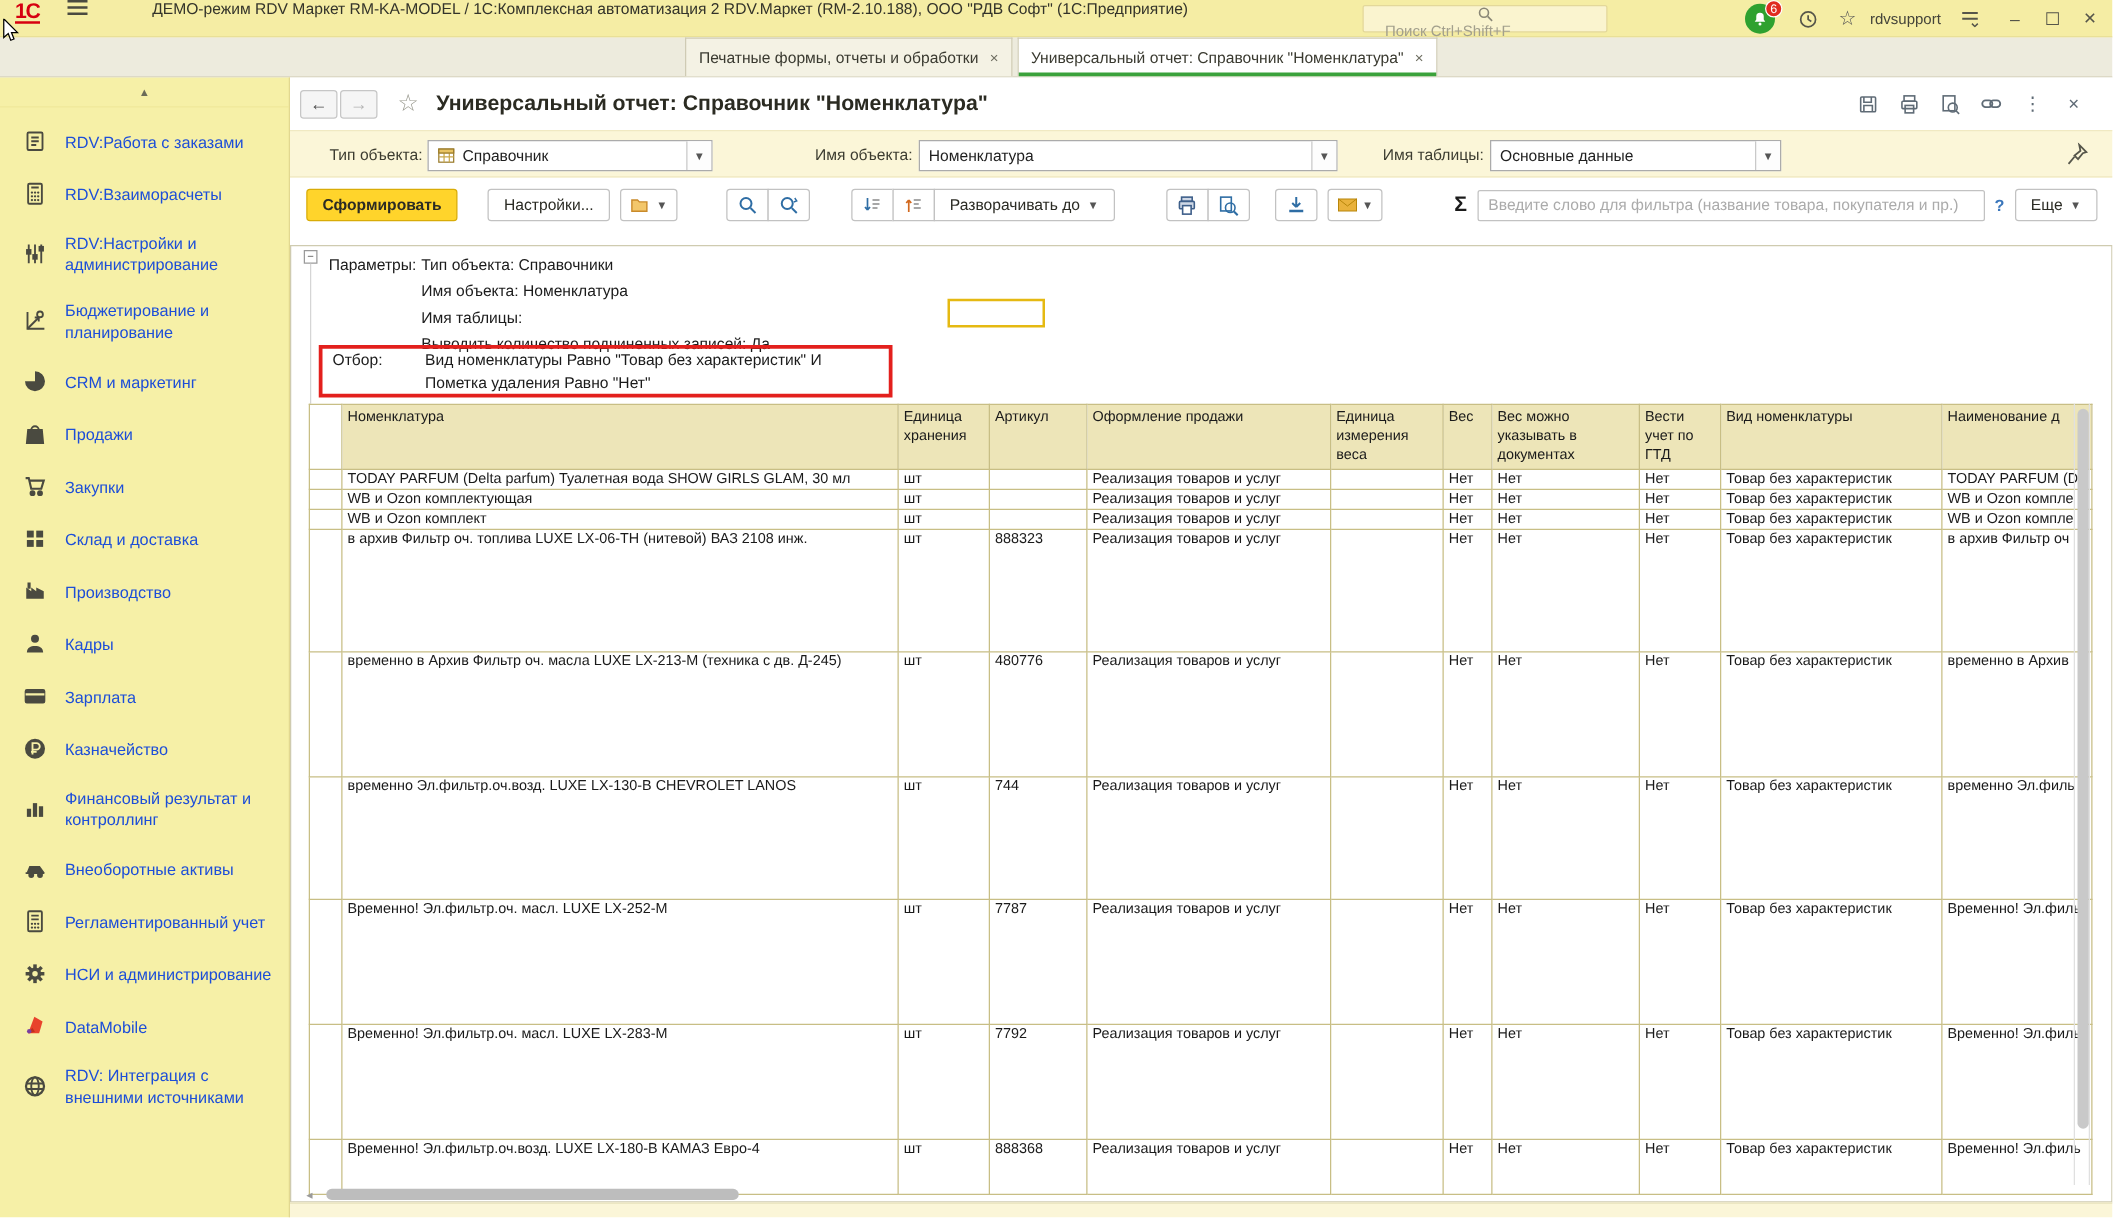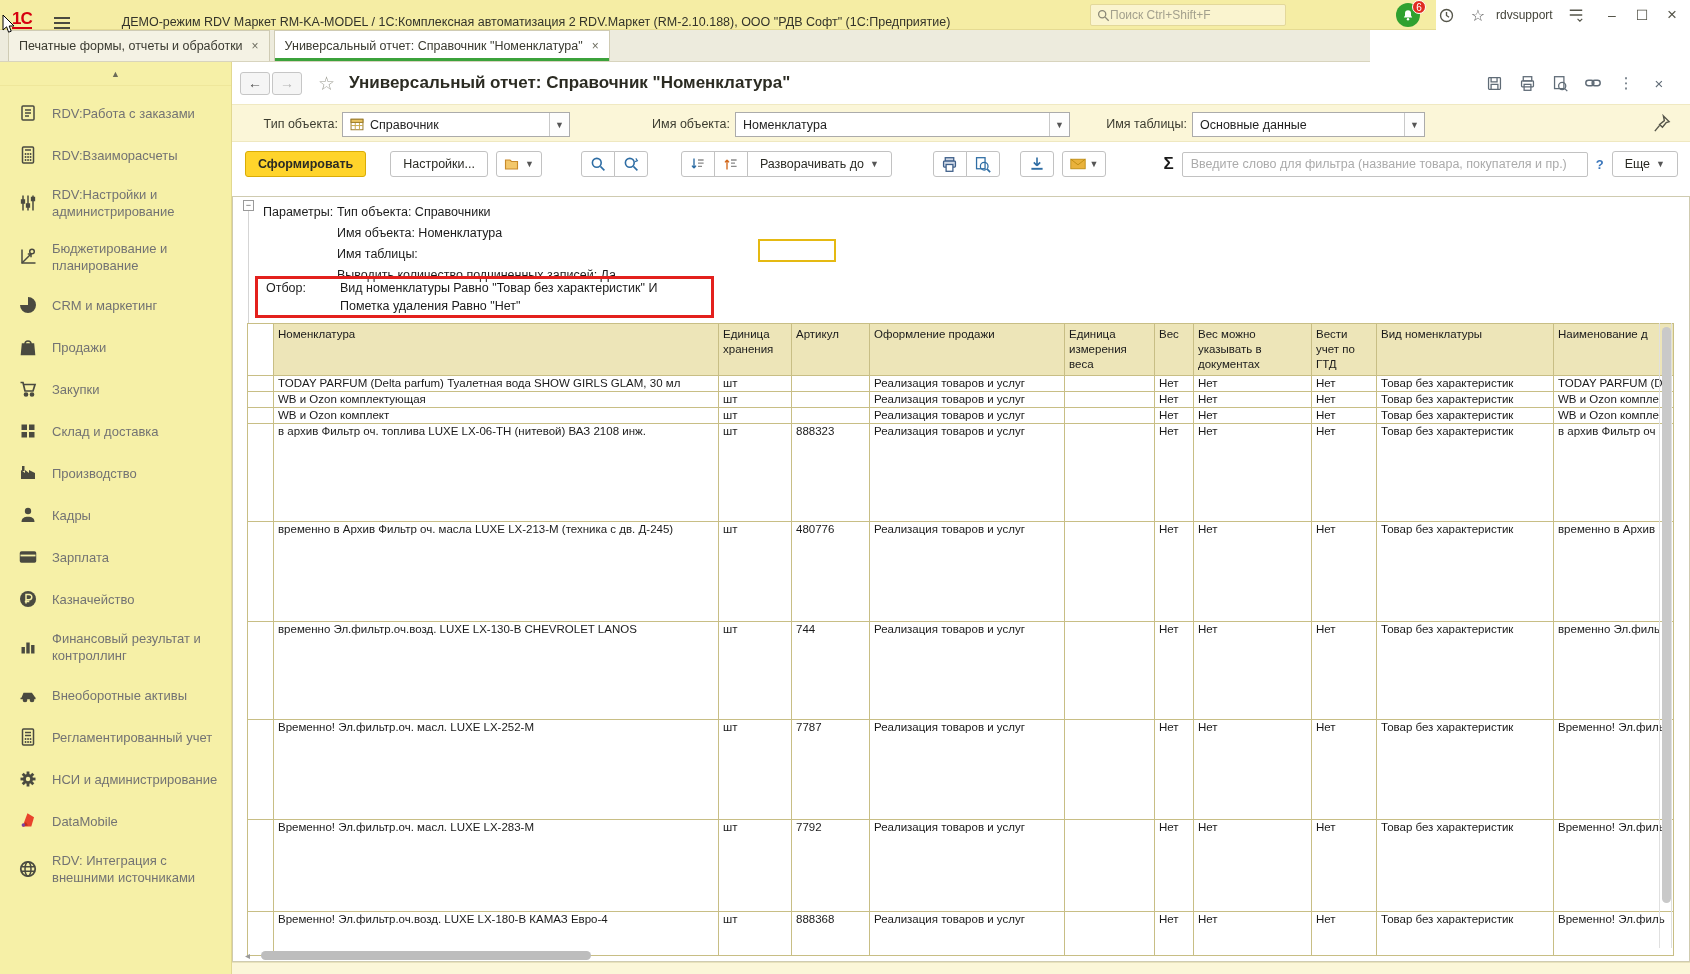--- a/index.html
+++ b/index.html
@@ -1,48 +1,48 @@
 <!DOCTYPE html>
 <html><head>
 <meta charset="utf-8">
 <style>
   * { margin:0; padding:0; box-sizing:border-box; }
   html,body { width:1690px; height:974px; overflow:hidden; }
   body { font-family:"Liberation Sans", sans-serif; background:#fff; position:relative; color:#2b2b24; }
 
   
-  .topbar { position:absolute; left:0; top:0; width:1436px; height:30px; background:#F5EDA4; border-bottom:1px solid #E5DB92; display:flex; align-items:flex-end; }
+  .topbar { position:absolute; left:0; top:0; width:1690px; height:30px; background:#F5EDA4; border-bottom:1px solid #E5DB92; display:flex; align-items:flex-start; }
   .logo1c { font-weight:bold; font-size:17px; color:#D6000F; margin-left:12px; letter-spacing:-1px; border-bottom:2px solid #D6000F; line-height:17px; }
   .burger { margin-left:22px; width:16px; display:flex; flex-direction:column; gap:3px; cursor:pointer; }
   .burger i { display:block; height:2px; background:#4A4A40; }
   .wintitle { margin-left:52px; font-size:12.5px; color:#33332a; white-space:nowrap; }
-  .topsearch { position:absolute; left:1090px; top:4px; width:196px; height:22px; background:#FAF4CF; border:1px solid #E3D89A; border-radius:2px; display:flex; align-items:center; padding:0 6px; }
+  .topsearch { position:absolute; left:1090px; top:4px; width:196px; height:22px; background:#FAF4CF; border:1px solid #E3D89A; border-radius:2px; display:flex; align-items:center; padding:0 6px;flex-direction:column; }
   .topsearch input { border:none; outline:none; background:transparent; font-size:12px; width:160px; color:#555; font-family:"Liberation Sans", sans-serif; }
   .topsearch input::placeholder { color:#A3A08D; }
   .bell { position:absolute; left:1396px; top:3px; width:24px; height:24px; background:#2FA12F; border-radius:50%; display:flex; align-items:center; justify-content:center; }
   .bell .badge { position:absolute; right:-6px; top:-3px; min-width:14px; height:14px; background:#E02B20; color:#fff; font-size:10px; border-radius:7px; display:flex; align-items:center; justify-content:center; padding:0 3px; border:1px solid #fff; }
   .topico { position:absolute; top:5px; width:20px; height:20px; display:flex; align-items:center; justify-content:center; color:#555; font-size:16px; cursor:pointer; }
   .usr { position:absolute; left:1496px; top:8px; font-size:12px; color:#44443a; cursor:pointer; }
   .winbtn { position:absolute; top:4px; width:24px; height:22px; display:flex; align-items:center; justify-content:center; color:#55554a; font-size:14px; cursor:pointer; }
 
   
-  .tabbar { position:absolute; left:0; top:30px; width:1370px; height:32px; background:#EDEBDD; border-bottom:1px solid #D8D4BE; display:flex; align-items:flex-end; }
+  .tabbar { position:absolute; left:0; top:30px; width:1690px; height:32px; background:#EDEBDD; border-bottom:1px solid #D8D4BE; display:flex; align-items:flex-end;justify-content:center; }
   .tab { height:31px; display:flex; align-items:center; padding:0 10px; font-size:12.5px; color:#3a3a30; border:1px solid #CFCBB4; border-bottom:none; background:#F4F2E4; margin-left:4px; cursor:pointer; white-space:nowrap; position:relative; }
   .tab:first-child { margin-left:8px; }
   .tab.active { background:#FFFFFF; }
   .tab.active:after { content:""; position:absolute; left:0; right:0; bottom:0; height:3px; background:#3BA23B; }
   .tabx { margin-left:9px; color:#6d6d60; font-size:12px; cursor:pointer; }
 
   
   .sidebar { position:absolute; left:0; top:62px; width:232px; height:912px; background:#F6F0A7; border-right:1px solid #E2D890; }
   .collapse { height:24px; display:flex; align-items:center; justify-content:center; color:#6b6b58; font-size:9px; cursor:pointer; border-bottom:1px solid #EFE79B; }
   .sb-items { padding-top:6px; }
   .sb-item { display:flex; align-items:center; gap:13px; padding:10px 6px 10px 17px; cursor:pointer; }
   .sb-ic { width:22px; height:22px; flex:0 0 22px; display:flex; align-items:center; justify-content:center; }
-  .sb-lb { font-size:13px; color:#737373; line-height:17px; width:176px; }
+  .sb-lb { font-size:13px; color:#1d4ed8; line-height:17px; width:176px; }
 
   
   .content { position:absolute; left:232px; top:62px; width:1458px; height:912px; background:#fff; }
 
   .navrow { height:42px; display:flex; align-items:center; padding-left:8px; position:relative; }
   .navbtn { width:30px; height:23px; border:1px solid #C6C6C6; background:#F5F5F5; border-radius:3px; display:flex; align-items:center; justify-content:center; font-size:14px; cursor:pointer; }
   .navbtn.fwd { margin-left:2px; color:#B5B5B5; }
   .navbtn.back { color:#4f4f4f; }
   .navstar { margin:0 14px 0 16px; font-size:19px; color:#9a9a90; cursor:pointer; }
   .ttl { font-size:17px; font-weight:bold; color:#2b2b22; white-space:nowrap; }

